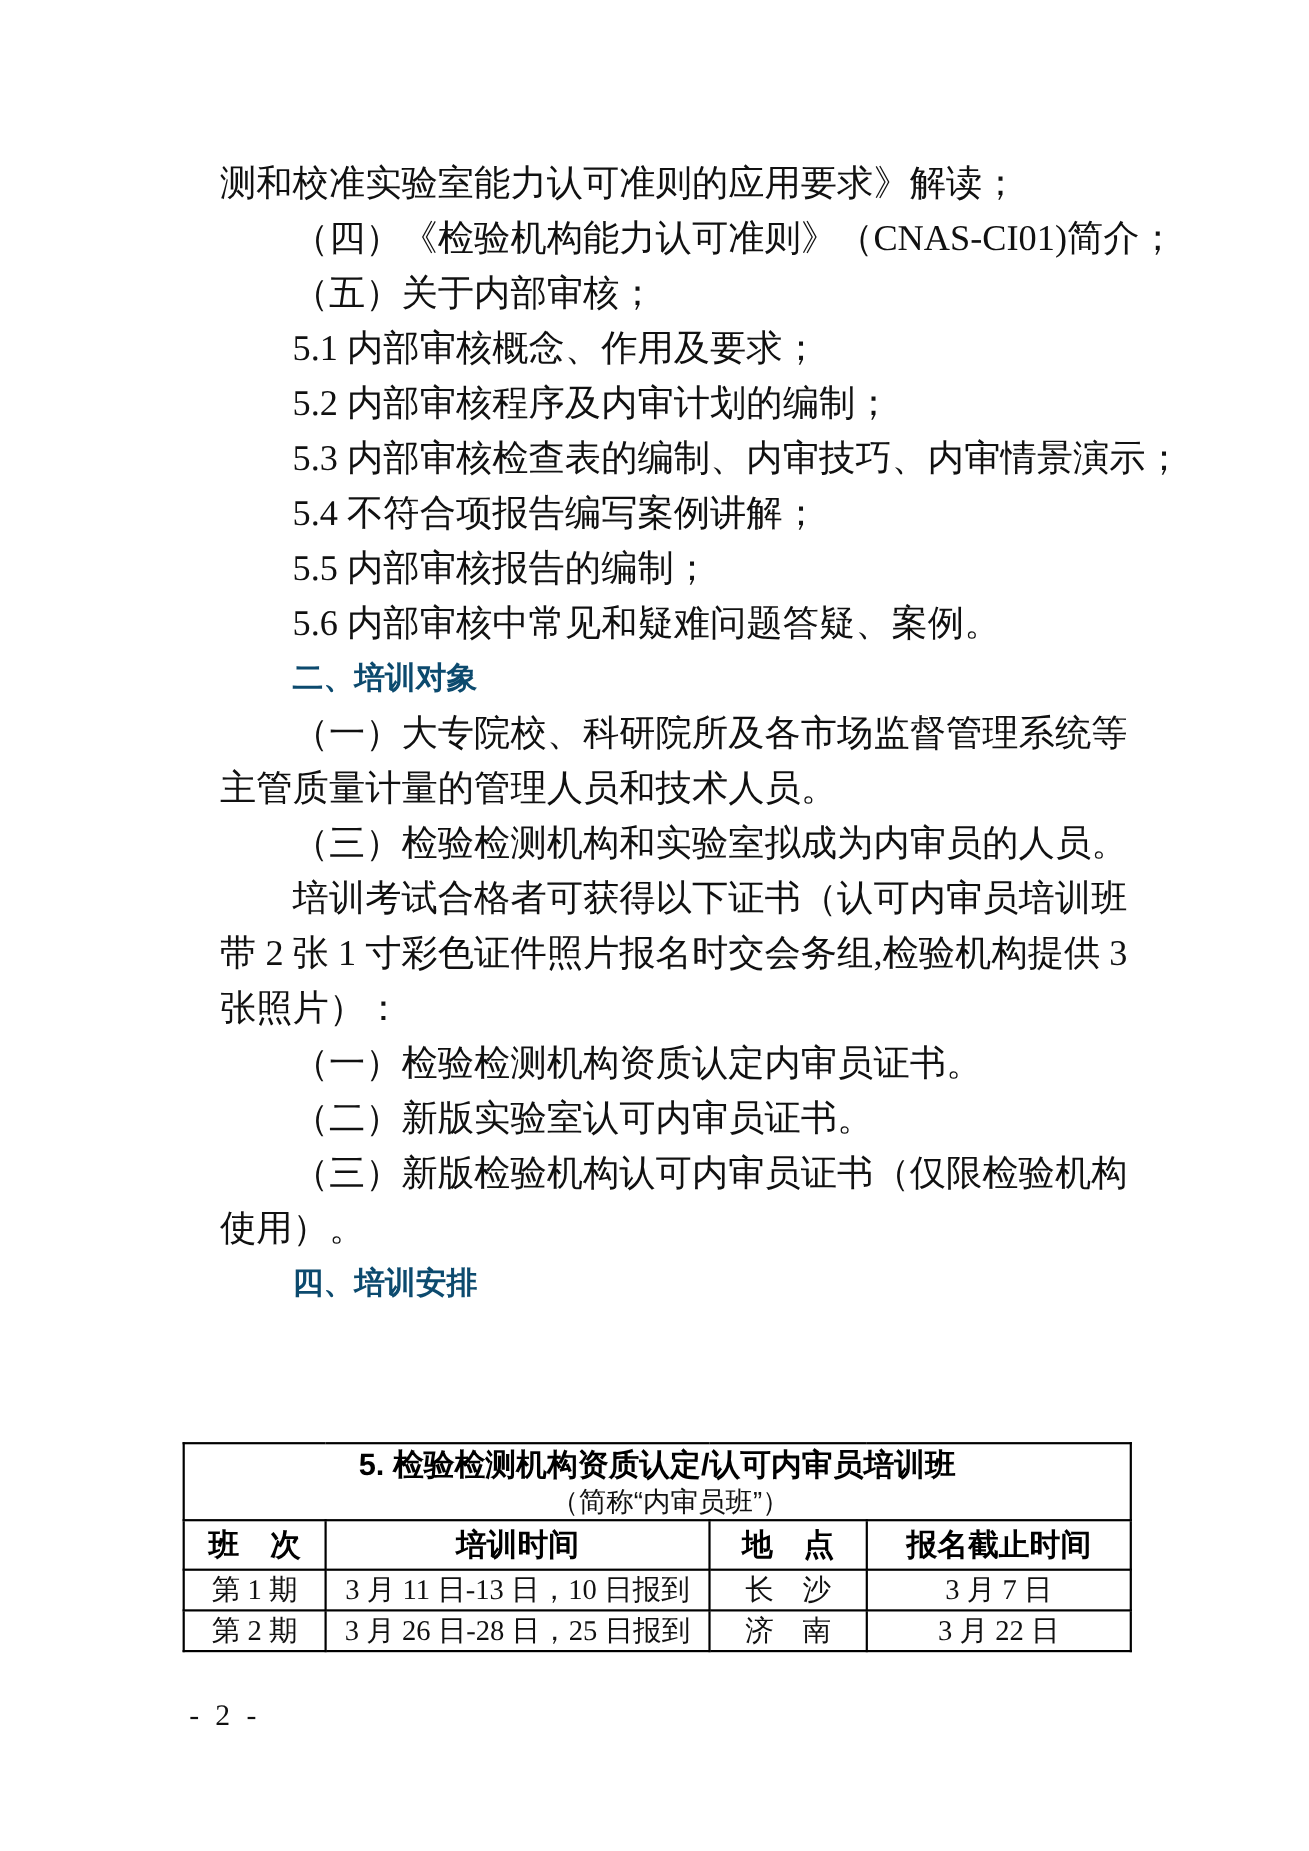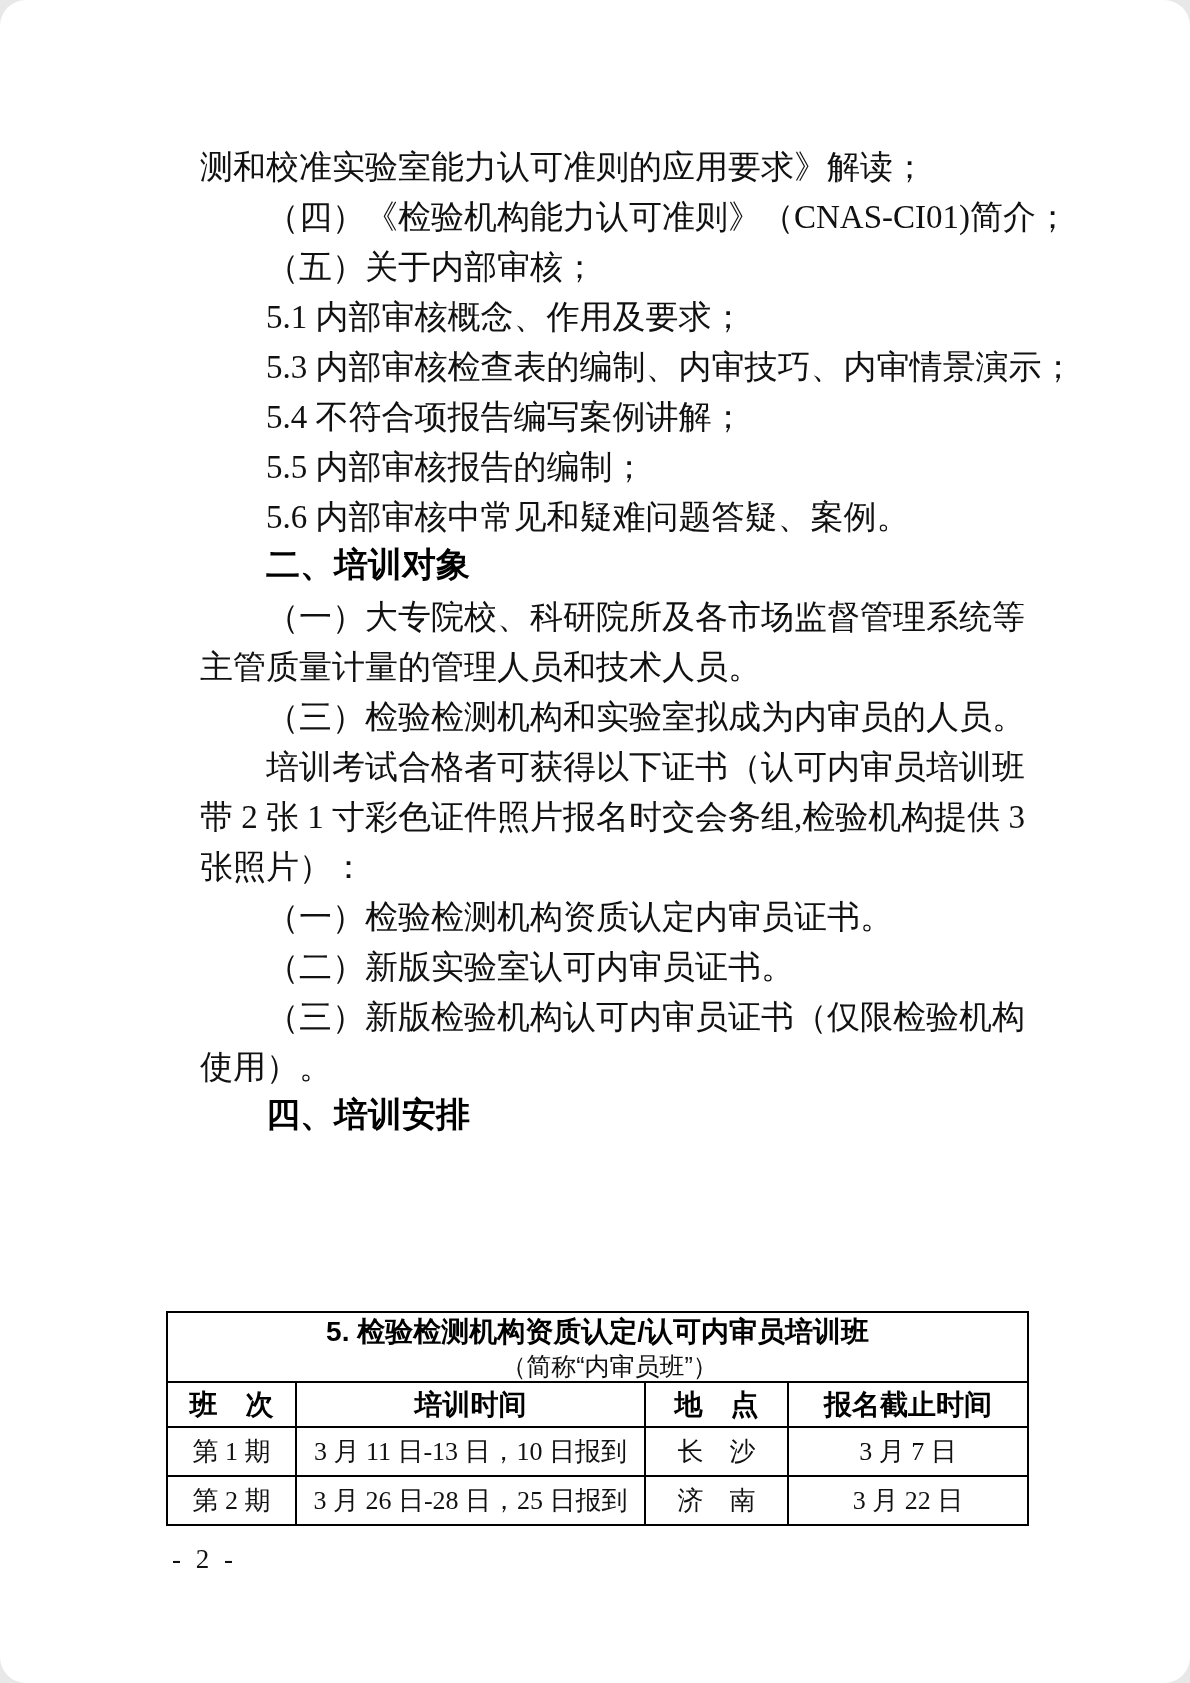--- a/index.html
+++ b/index.html
@@ -5,43 +5,42 @@
   * { margin: 0; padding: 0; box-sizing: border-box; }
   html, body { background: #e8e8e8; }
   .page {
     position: relative;
     width: 1190px;
     height: 1683px;
     background: #ffffff;
     color: #111111;
     font-family: "Liberation Serif", "DejaVu Serif", serif;
     overflow: hidden;
-    border-radius: 26px;
   }
   .content {
     position: absolute;
     left: 200px;
     top: 142px;
     width: 830px;
   }
   .line {
     height: 50px;
     line-height: 50px;
     font-size: 33px;
     white-space: nowrap;
     font-family: "Liberation Serif", "DejaVu Serif", serif;
     font-weight: 400;
   }
   .line.indent { padding-left: 66px; }
   .line.heading {
     padding-left: 66px;
-    font-family: Liberation Mono, monospace;
+    font-family: Liberation Serif, serif;
     font-weight: 700;
-    font-size: 34px;
-    color: #000000;
+    font-size: 28px;
+    color: #0c4a6e;
   }
   .doc-table {
     position: absolute;
     left: 166px;
     top: 1311px;
     width: 861px;
     border-collapse: collapse;
     table-layout: fixed;
   }
   .doc-table td, .doc-table th {
@@ -69,21 +68,21 @@
   }
   .t-head th {
     height: 45px;
     font-family: "Liberation Sans", "DejaVu Sans", sans-serif;
     font-weight: 700;
     font-size: 28px;
     color: #000000;
     margin-left: 28px;
   }
   .t-row td {
-    height: 49px;
+    height: 37px;
     font-family: "Liberation Serif", "DejaVu Serif", serif;
     font-size: 26px;
   }
   .page-number {
     position: absolute;
     left: 172px;
     top: 1544px;
     font-size: 27px;
     letter-spacing: 4px;
     font-family: "Liberation Serif", "DejaVu Serif", serif;
@@ -93,20 +92,21 @@
 </head>
 <body>
 
 <div class="page">
 
   <div class="content">
     <div class="line flush">测和校准实验室能力认可准则的应用要求》解读；</div>
     <div class="line indent">（四）《检验机构能力认可准则》（CNAS-CI01)简介；</div>
     <div class="line indent">（五）关于内部审核；</div>
     <div class="line indent">5.1 内部审核概念、作用及要求；</div>
+    <div class="line indent">5.2 内部审核程序及内审计划的编制；</div>
     <div class="line indent">5.3 内部审核检查表的编制、内审技巧、内审情景演示；</div>
     <div class="line indent">5.4 不符合项报告编写案例讲解；</div>
     <div class="line indent">5.5 内部审核报告的编制；</div>
     <div class="line indent">5.6 内部审核中常见和疑难问题答疑、案例。</div>
     <div class="line heading">二、培训对象</div>
     <div class="line indent">（一）大专院校、科研院所及各市场监督管理系统等</div>
     <div class="line flush">主管质量计量的管理人员和技术人员。</div>
     <div class="line indent">（三）检验检测机构和实验室拟成为内审员的人员。</div>
     <div class="line indent">培训考试合格者可获得以下证书（认可内审员培训班</div>
     <div class="line flush">带 2 张 1 寸彩色证件照片报名时交会务组,检验机构提供 3</div>

